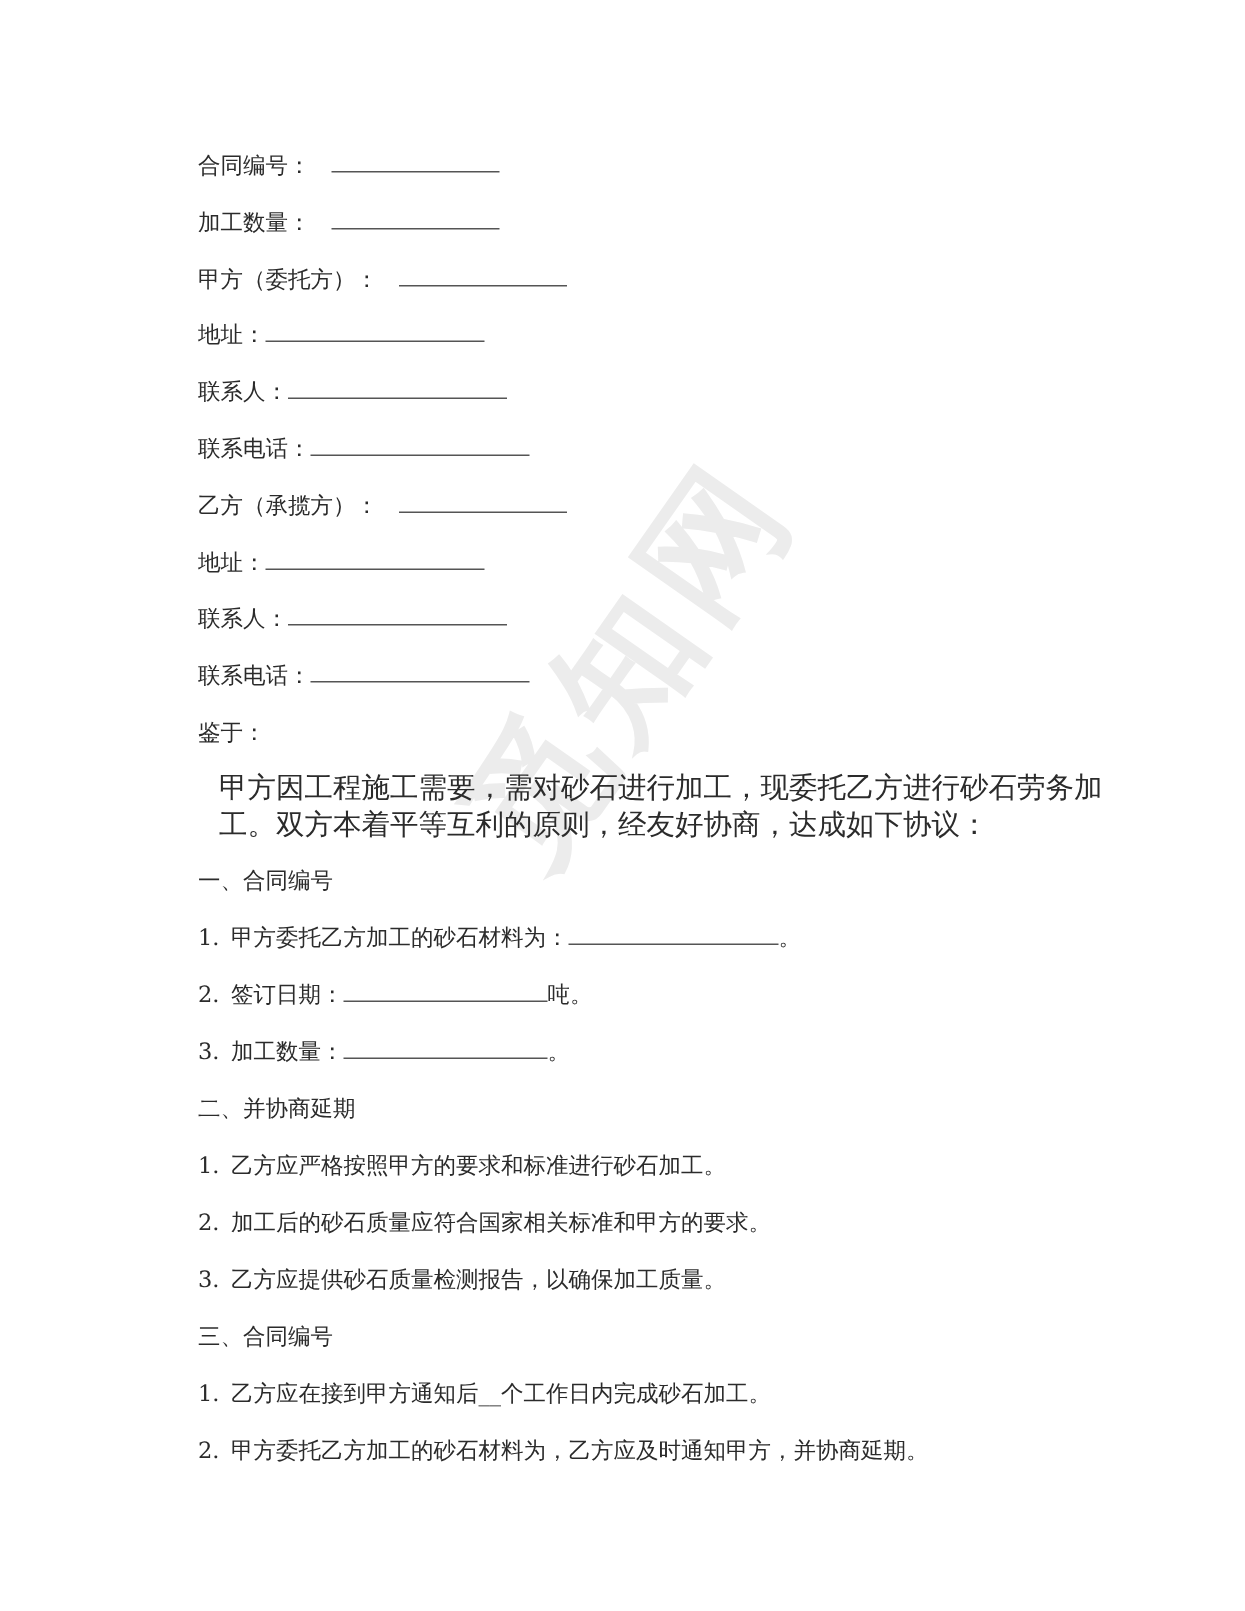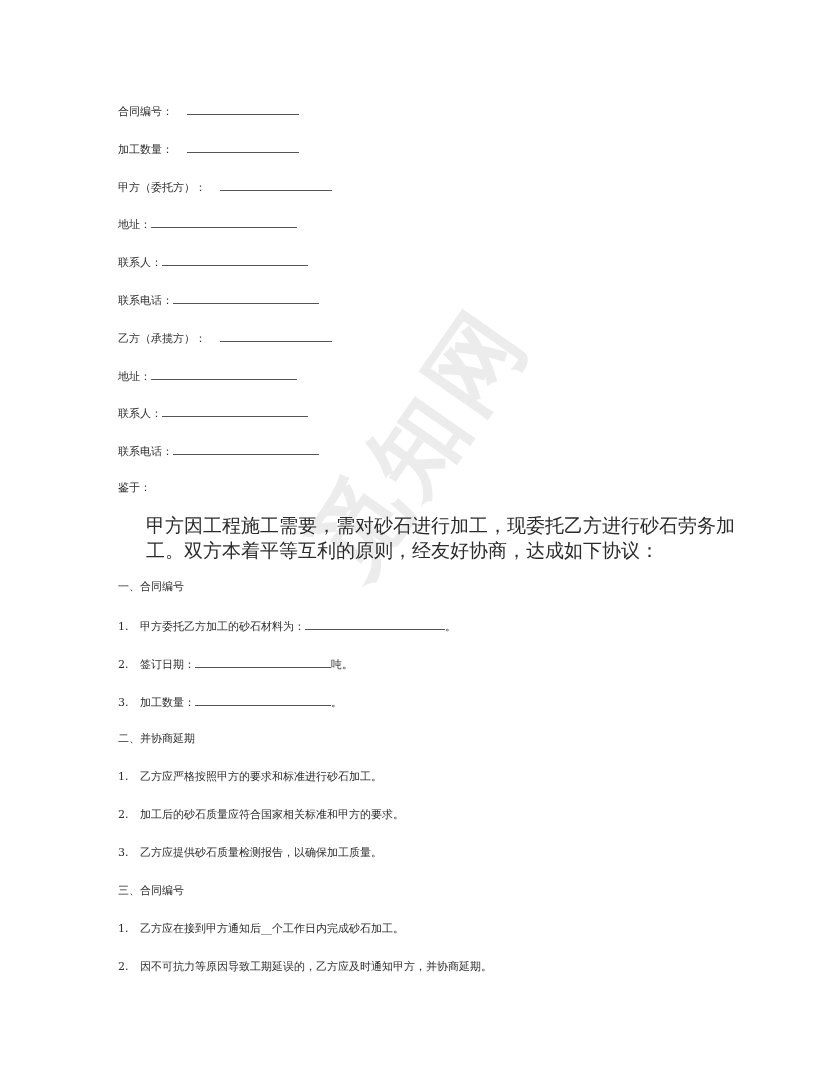--- a/index.html
+++ b/index.html
@@ -1,19 +1,19 @@
 <!DOCTYPE html>
 <html><head>
 <meta charset="utf-8">
 <style>
   html, body { margin: 0; padding: 0; background: #ffffff; }
   body { width: 830px; height: 1074px; position: relative; overflow: hidden;
          font-family: "DejaVu Serif", "Liberation Serif", serif; color: #2b2b2b; }
   .page { position: absolute; left: 0; top: 0; width: 830px; height: 1074px; }
-  .line { position: absolute; left: 118px; font-size: 11px; line-height: 20px; white-space: nowrap; }
+  .line { position: absolute; left: 132px; font-size: 15px; line-height: 20px; white-space: nowrap; }
   .blank { display: inline-block; border-bottom: 1px solid #555; height: 14px; vertical-align: baseline; }
   .para { position: absolute; left: 118px; width: 600px; font-size: 19px; line-height: 25px; margin-left: 28px; }
   .num { display: inline-block; width: 22px; }
   .watermark { position: absolute; left: 270px; top: 380px; font-size: 92px; font-weight: bold;
                color: #ececec; transform: rotate(-55deg); letter-spacing: 8px;
                font-family: "DejaVu Sans", sans-serif; pointer-events: none; z-index: 0; }
   .content { position: relative; z-index: 1; }
 </style>
 </head>
 <body>
@@ -78,16 +78,16 @@
     </div>
     <div class="line" style="top:843px">
       <span class="num">3.</span><span>乙方应提供砂石质量检测报告，以确保加工质量。</span>
     </div>
 
     <div class="line" style="top:881px">三、合同编号</div>
     <div class="line" style="top:919px">
       <span class="num">1.</span><span>乙方应在接到甲方通知后__个工作日内完成砂石加工。</span>
     </div>
     <div class="line" style="top:957px">
-      <span class="num">2.</span><span>因不可抗力等原因导致工期延误的，乙方应及时通知甲方，并协商延期。</span>
+      <span class="num">2.</span><span>甲方委托乙方加工的砂石材料为，乙方应及时通知甲方，并协商延期。</span>
     </div>
   </div>
 </div>
 
 </body></html>

